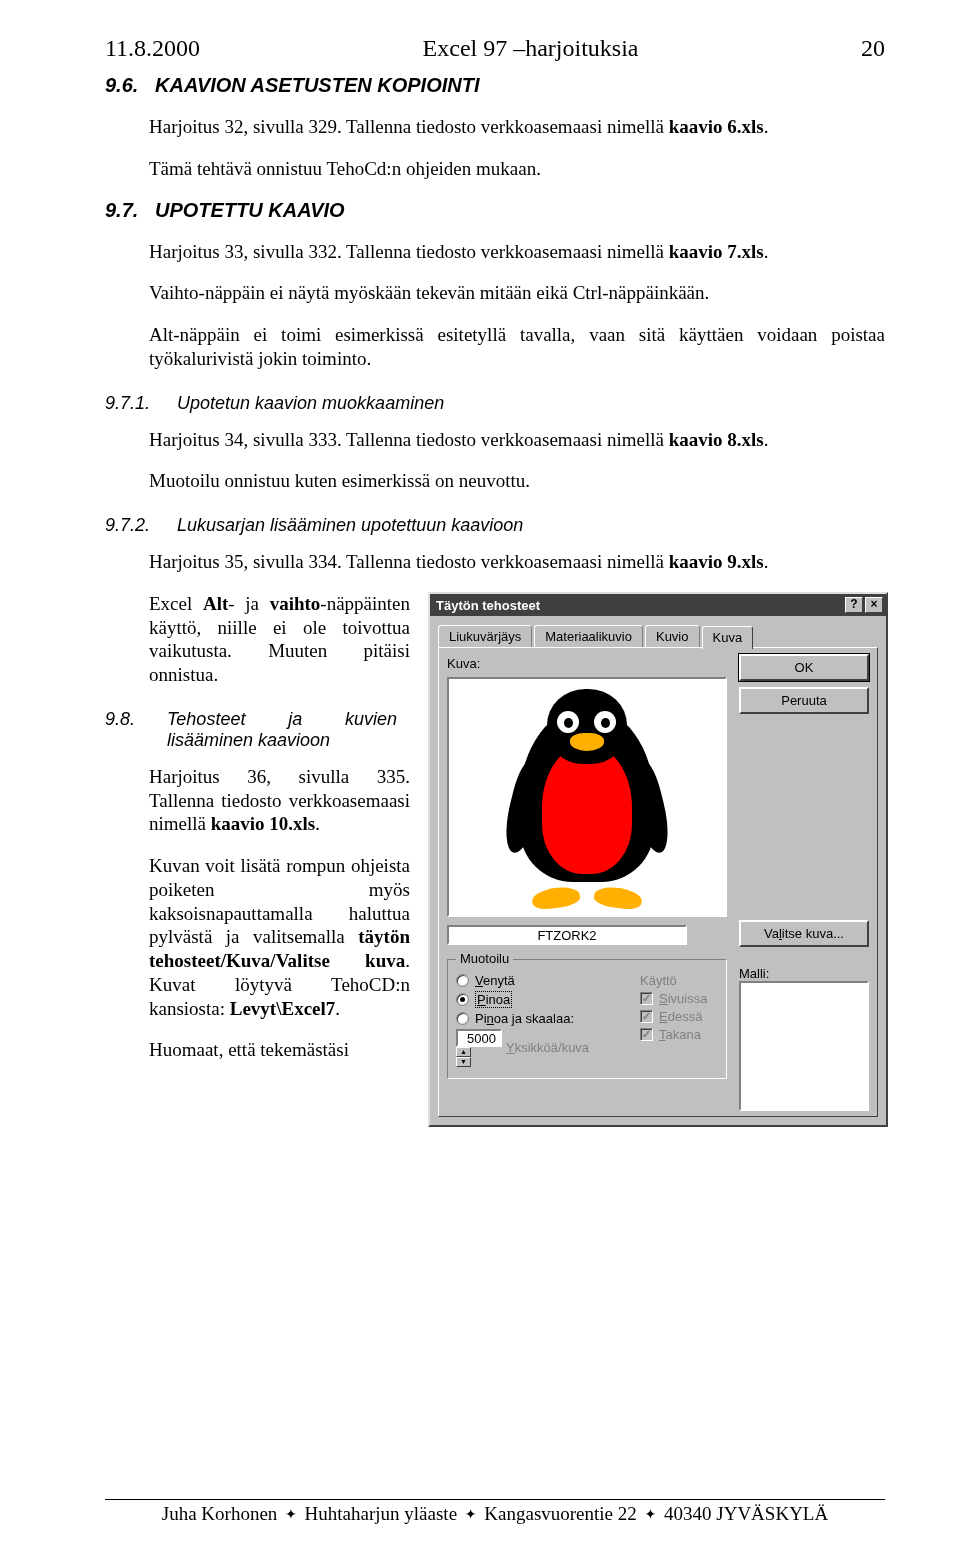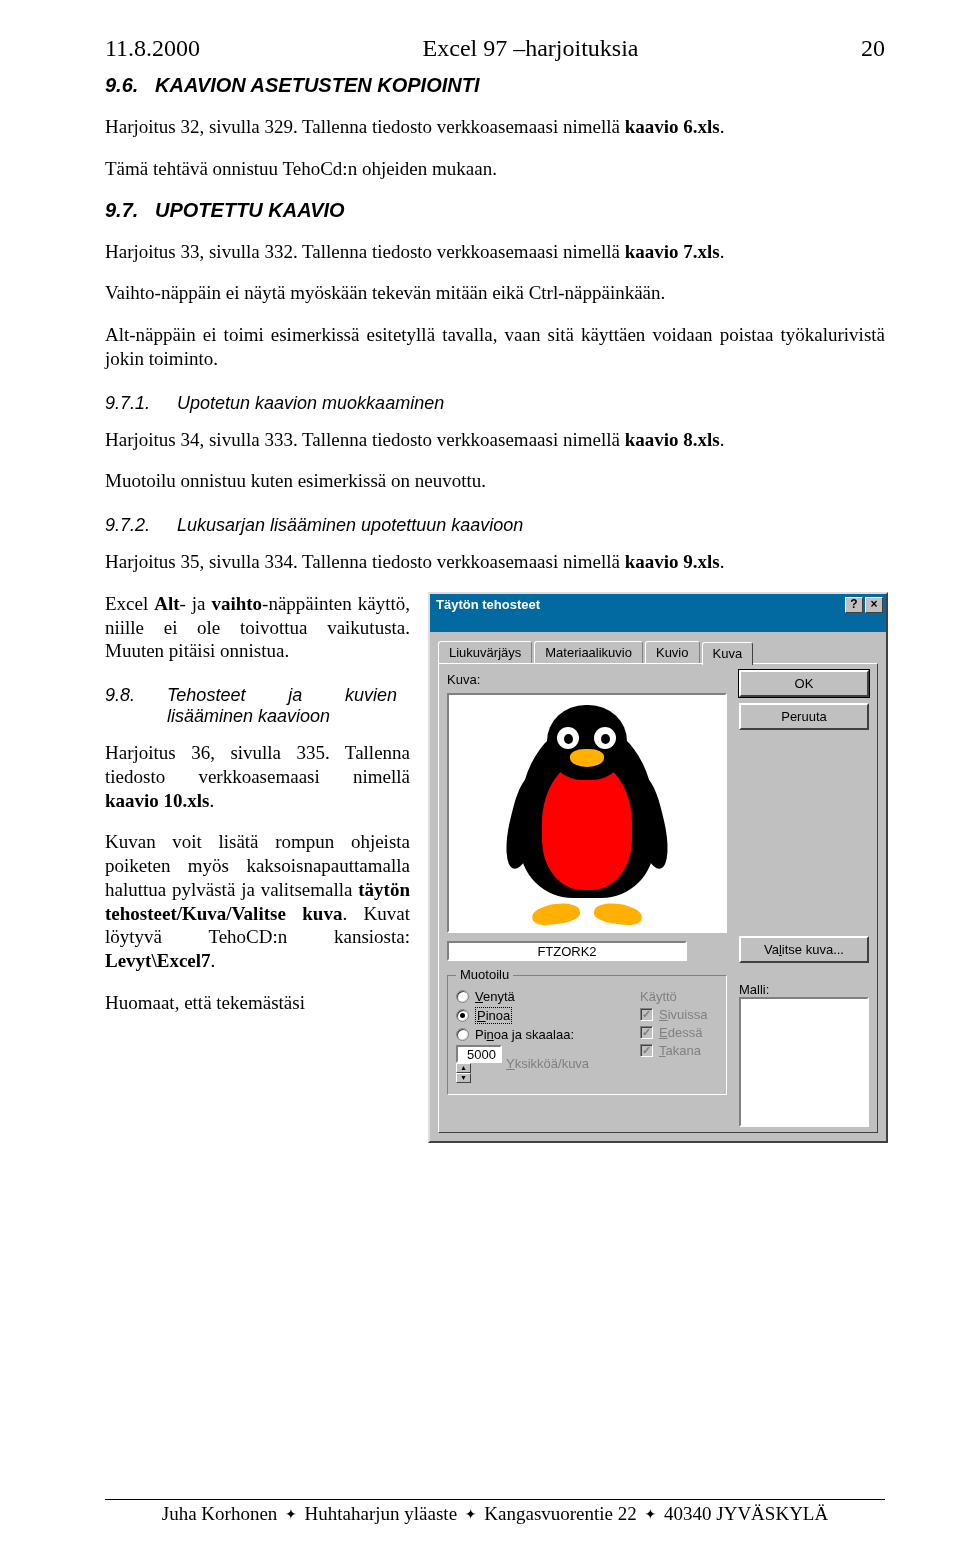--- a/index.html
+++ b/index.html
@@ -28,20 +28,21 @@
     font-size: 20px;
     font-style: italic;
     font-weight: bold;
     margin-bottom: 18px;
   }
   .para {
     font-size: 19px;
     line-height: 1.25;
     margin-bottom: 18px;
     text-align: justify;
+    margin-left: 44px;
   }
   .bold { font-weight: bold; }
   .h-sub {
     font-family: Arial, Helvetica, sans-serif;
     font-size: 18px;
     font-style: italic;
     margin-bottom: 14px;
     margin-top: 22px;
   }
   .h-sub .num { display: inline-block; min-width: 72px; }
@@ -66,25 +67,25 @@
   .h-sub-indent .rest { display: inline-block; width: 230px; vertical-align: top; }
   .dialog {
     font-family: "MS Sans Serif", Tahoma, Arial, sans-serif;
     font-size: 13px;
     background: #c0c0c0;
     border: 2px solid;
     border-color: #dfdfdf #404040 #404040 #dfdfdf;
     width: 460px;
   }
   .titlebar {
-    background: #0369a1;
+    background: #404040;
     color: #fff;
     display: flex;
-    align-items: center;
-    padding: 3px 3px 19px 6px;
+    align-items: flex-end;
+    padding: 3px 3px 3px 6px;
   }
   .titlebar .t { flex: 1; font-weight: bold; font-size: 13px; }
   .tb-btn {
     width: 18px; height: 16px;
     background: #c0c0c0;
     border: 1px solid;
     border-color: #fff #404040 #404040 #fff;
     margin-left: 2px;
     text-align: center;
     font-weight: bold;

